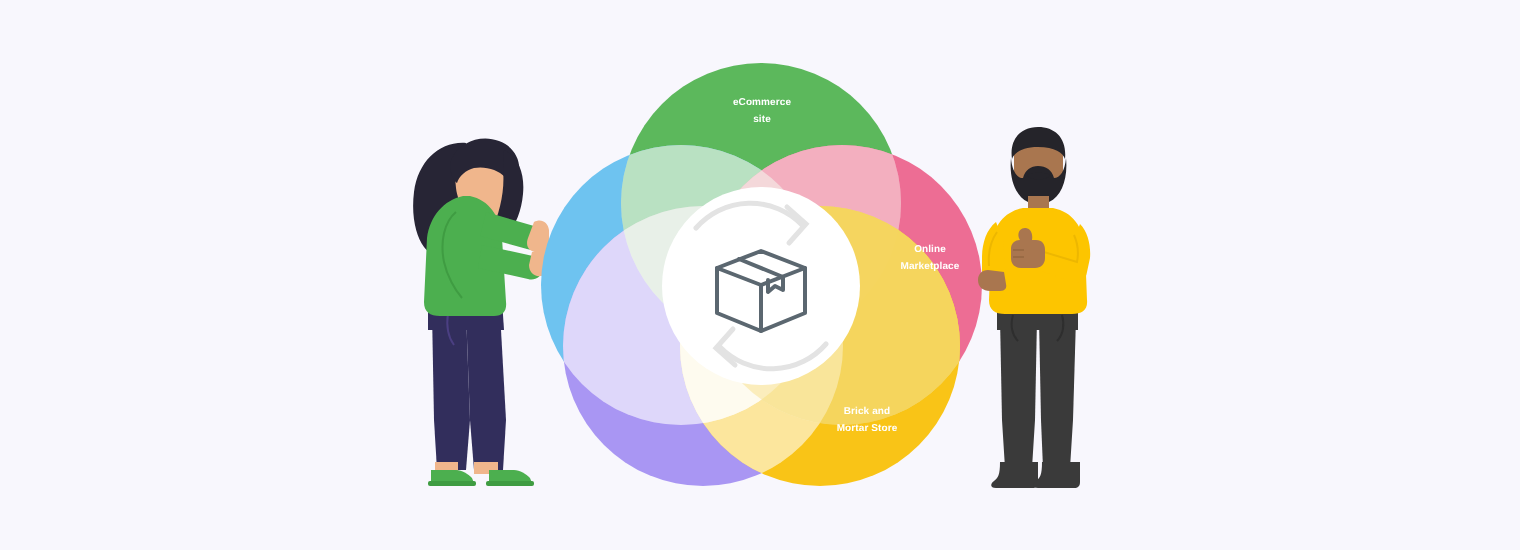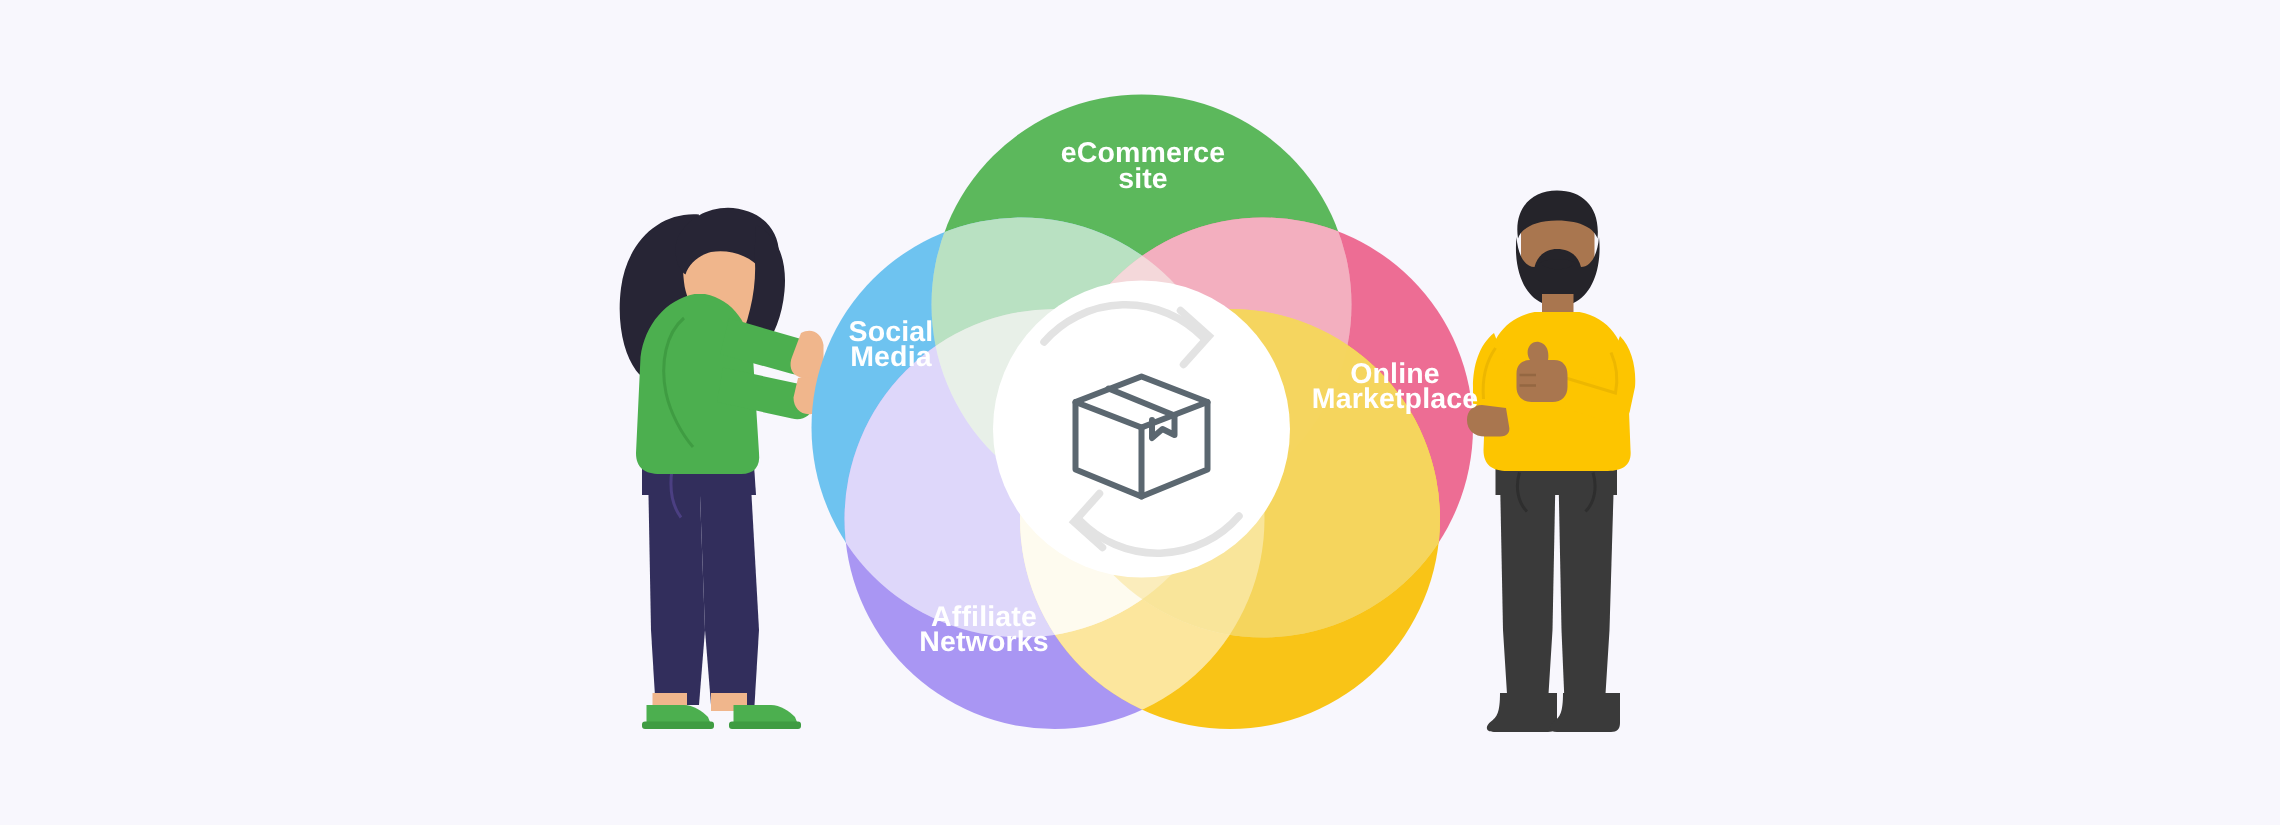--- a/index.html
+++ b/index.html
@@ -23,21 +23,21 @@
     position: absolute;
     left: 0;
     top: 0;
     width: 1520px;
     height: 550px;
   }
   .venn-label {
     position: absolute;
     color: #ffffff;
     font-weight: bold;
-    font-size: 19px;
+    font-size: 10px;
     line-height: 17px;
     text-align: center;
     letter-spacing: 0.1px;
     white-space: pre-line;
     pointer-events: none;
     text-rendering: geometricPrecision;
   }
   #label-ecommerce { left: 697px; top: 94px;  width: 130px; }
   #label-social    { left: 544px; top: 213px; width: 100px; }
   #label-online    { left: 868px; top: 213px; width: 124px; margin-top: 28px; }
@@ -220,23 +220,21 @@
         <path d="M761 285 L761 331"></path>
         <path d="M739 259 L783 277"></path>
         <path d="M783 277 L783 290 L775 286 L768 292 L768 280"></path>
       </g>
     </g>
   </svg>
 
   <div class="venn-label" id="label-ecommerce">eCommerce
 site</div>
 
-  <div class="venn-label" id="label-social">Social
-Media</div>
 
   <div class="venn-label" id="label-online">Online
 Marketplace</div>
 
-  <div class="venn-label" id="label-affiliate">Affiliate
-Networks</div>
-
+
+  <div class="venn-label" id="label-brick">Brick and
+Mortar Store</div>
 
 </div>
 
 </body></html>

